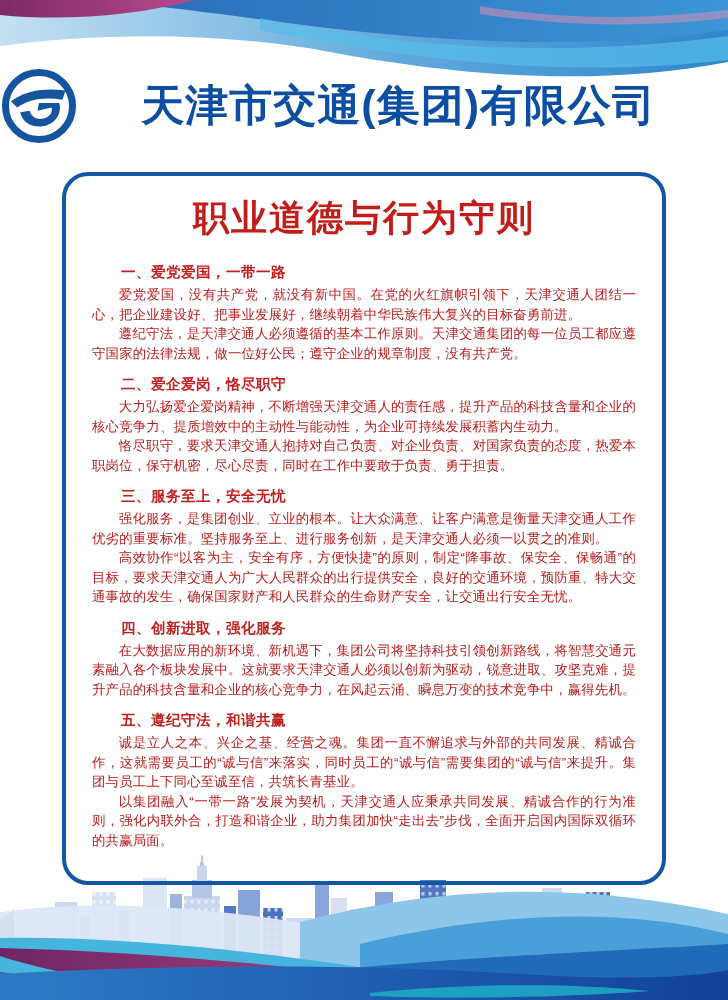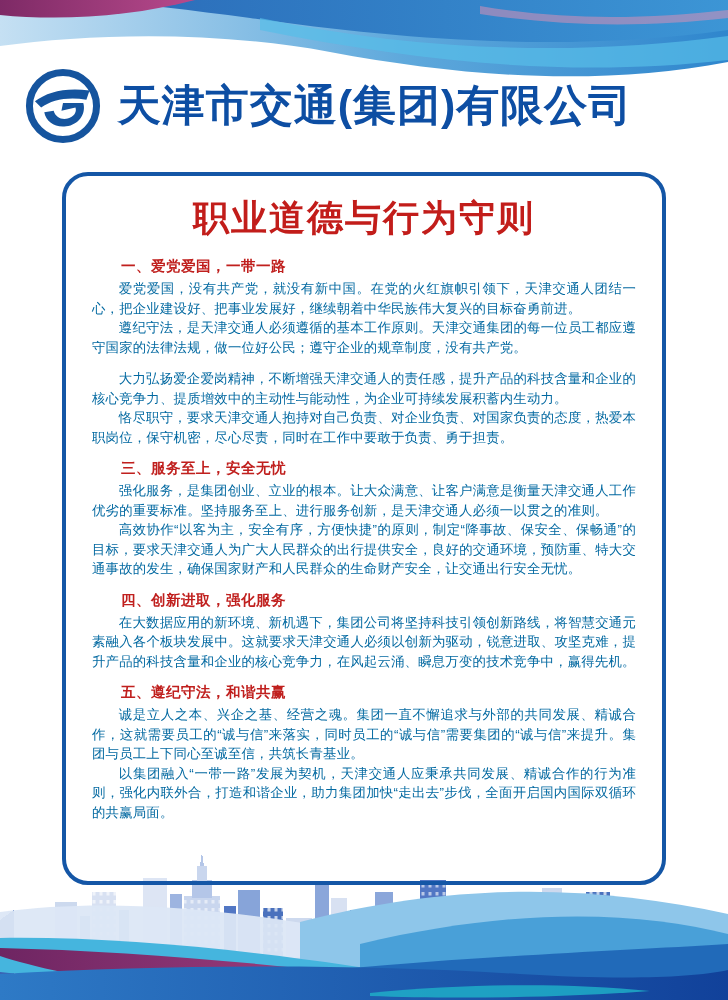--- a/index.html
+++ b/index.html
@@ -8,43 +8,43 @@
     background:#ffffff;
     font-family:"Liberation Sans","DejaVu Sans",sans-serif;
   }
   
   .deco{position:absolute;left:0;width:728px;pointer-events:none;}
   .deco-top{top:0;height:105px;z-index:1;}
   .deco-bottom{bottom:0;height:150px;z-index:1;}
   
   .header{
     position:absolute;top:58px;left:0;width:656px;height:95px;
-    display:flex;align-items:center;justify-content:center;gap:16px;z-index:3;
+    display:flex;align-items:center;justify-content:space-between;gap:16px;z-index:3;
   }
   .logo{width:78px;height:78px;flex:0 0 auto;}
   .company-name{
     font-size:43px;font-weight:bold;color:#0d4ea3;letter-spacing:1px;white-space:nowrap;
   }
   
   .card{
     position:absolute;left:62px;top:172px;width:604px;height:713px;
     border:4px solid #1456a6;border-radius:26px;box-sizing:border-box;
     z-index:2;padding:16px 26px 10px 26px;background:transparent;
   }
   .card-title{
     text-align:center;font-size:36px;font-weight:bold;color:#c21d1a;
-    margin:2px 0 14px 0;letter-spacing:2px;
+    margin:2px 0 20px 0;letter-spacing:2px;
   }
   .section{margin-bottom:12px;}
   .section-heading{
     color:#c0201e;font-weight:bold;font-size:14.5px;
     margin:0 0 3px 0;text-indent:2em;letter-spacing:.5px;
   }
   .section p{
-    margin:0;font-size:13.4px;line-height:19.5px;color:#0369a1;
+    margin:0;font-size:13.4px;line-height:19.5px;color:#b91c1c;
     text-align:justify;text-indent:2em;letter-spacing:.2px;
   }
 </style>
 </head>
 <body>
 
 <svg class="deco deco-top" viewBox="0 0 728 105" preserveAspectRatio="none" aria-hidden="true">
   <defs>
     <linearGradient id="gTop1" x1="0" y1="0" x2="1" y2="0">
       <stop offset="0" stop-color="#c5e0f3"></stop>
@@ -150,20 +150,21 @@
 <div class="card">
   <div class="card-title">职业道德与行为守则</div>
 
   <div class="section">
     <div class="section-heading">一、爱党爱国，一带一路</div>
     <p>爱党爱国，没有共产党，就没有新中国。在党的火红旗帜引领下，天津交通人团结一心，把企业建设好、把事业发展好，继续朝着中华民族伟大复兴的目标奋勇前进。</p>
     <p>遵纪守法，是天津交通人必须遵循的基本工作原则。天津交通集团的每一位员工都应遵守国家的法律法规，做一位好公民；遵守企业的规章制度，没有共产党。</p>
   </div>
 
   <div class="section">
+    <div class="section-heading">二、爱企爱岗，恪尽职守</div>
     <p>大力弘扬爱企爱岗精神，不断增强天津交通人的责任感，提升产品的科技含量和企业的核心竞争力、提质增效中的主动性与能动性，为企业可持续发展积蓄内生动力。</p>
     <p>恪尽职守，要求天津交通人抱持对自己负责、对企业负责、对国家负责的态度，热爱本职岗位，保守机密，尽心尽责，同时在工作中要敢于负责、勇于担责。</p>
   </div>
 
   <div class="section">
     <div class="section-heading">三、服务至上，安全无忧</div>
     <p>强化服务，是集团创业、立业的根本。让大众满意、让客户满意是衡量天津交通人工作优劣的重要标准。坚持服务至上、进行服务创新，是天津交通人必须一以贯之的准则。</p>
     <p>高效协作“以客为主，安全有序，方便快捷”的原则，制定“降事故、保安全、保畅通”的目标，要求天津交通人为广大人民群众的出行提供安全，良好的交通环境，预防重、特大交通事故的发生，确保国家财产和人民群众的生命财产安全，让交通出行安全无忧。</p>
   </div>
 

